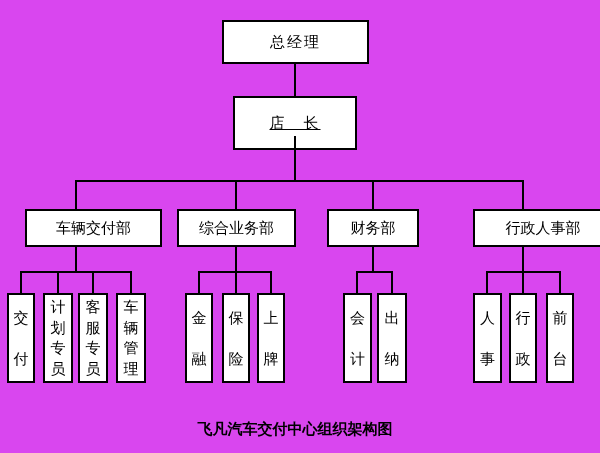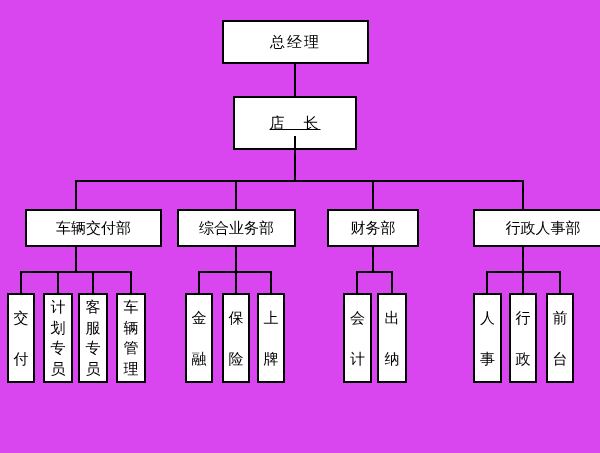--- a/index.html
+++ b/index.html
@@ -152,14 +152,15 @@
     </div>
   <div class="vbox" style="left:509px; width:28px;">
       <span>行</span>
       <span>政</span>
     </div>
   <div class="vbox" style="left:546px; width:28px;">
       <span>前</span>
       <span>台</span>
     </div>
 
+  <div class="caption">飞凡汽车交付中心组织架构图</div>
 
 </div>
 
 </body></html>

